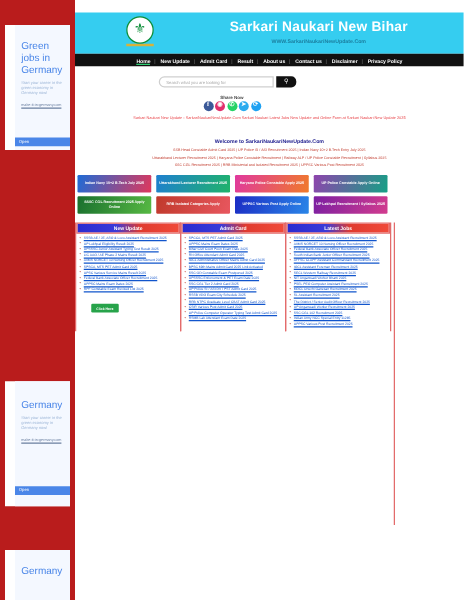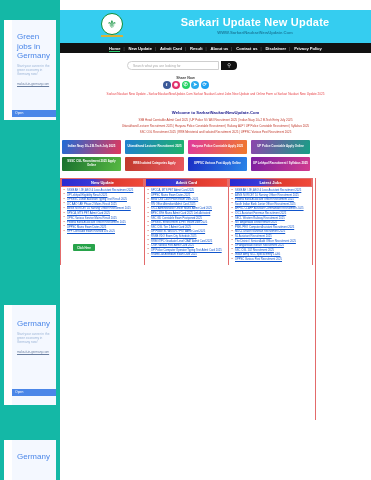--- a/index.html
+++ b/index.html
@@ -5,21 +5,21 @@
   * { box-sizing: border-box; margin: 0; padding: 0; }
   html, body {
     width: 371px; height: 480px;
     font-family: "Liberation Sans", sans-serif;
     background: #ffffff;
     overflow: hidden;
   }
   .page { position: relative; width: 371px; height: 480px; background:#fff; }
 
   
-  .rail { position:absolute; left:0; top:0; width:60px; height:480px; background:#14b8a6; }
+  .rail { position:absolute; left:0; top:0; width:60px; height:480px; background:#b91c1c; }
   .ad-card { position:absolute; left:4px; width:52px; background:#fff; }
   .ad-shade { position:absolute; left:8px; width:44px; background:#f4f8ff; }
   .ad-title { color:#4a86e8; font-size:8px; line-height:9.5px; font-weight:400; }
   .ad-sub { color:#9bb4d6; font-size:3.2px; line-height:4.4px; margin-top:3px; }
   .ad-link { color:#6a7fa0; font-size:3px; margin-top:5px; text-decoration:underline; }
   .ad-open { position:absolute; left:8px; width:44px; height:7px; background:#4a86e8;
              color:#fff; font-size:3.4px; line-height:7px; padding-left:3px; }
 
   
   .topbar { position:absolute; left:60px; top:10px; width:311px; height:33px; background:#35cdf0; }
@@ -131,21 +131,21 @@
 
   </div>
 
   <div class="topbar">
     <div class="logo">
       <div class="logo-circle">
           <span class="logo-emb">⚜</span>
         </div>
       <div class="logo-base"></div>
     </div>
-    <div class="site-title">Sarkari Update New Update</div>
+    <div class="site-title">Sarkari Naukari New Bihar</div>
     <div class="site-sub">WWW.SarkariNaukariNewUpdate.Com</div>
   </div>
 
   <div class="navbar">
     <div class="nav-inner" id="nav-inner">
         <div class="nav-item active">Home</div>
         <div class="nav-item">New Update</div>
         <div class="nav-item">Admit Card</div>
         <div class="nav-item">Result</div>
         <div class="nav-item">About us</div>

